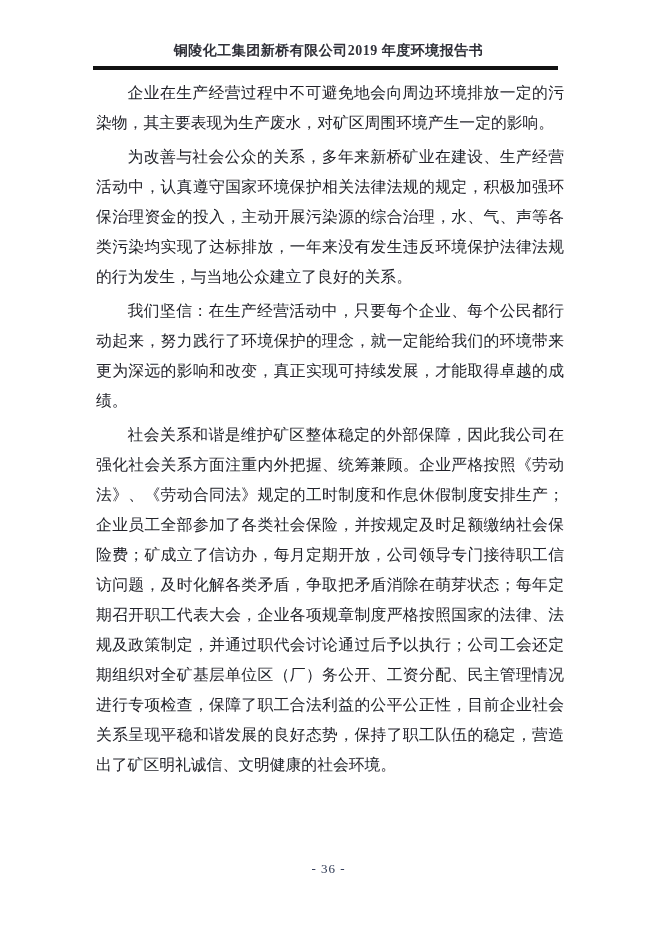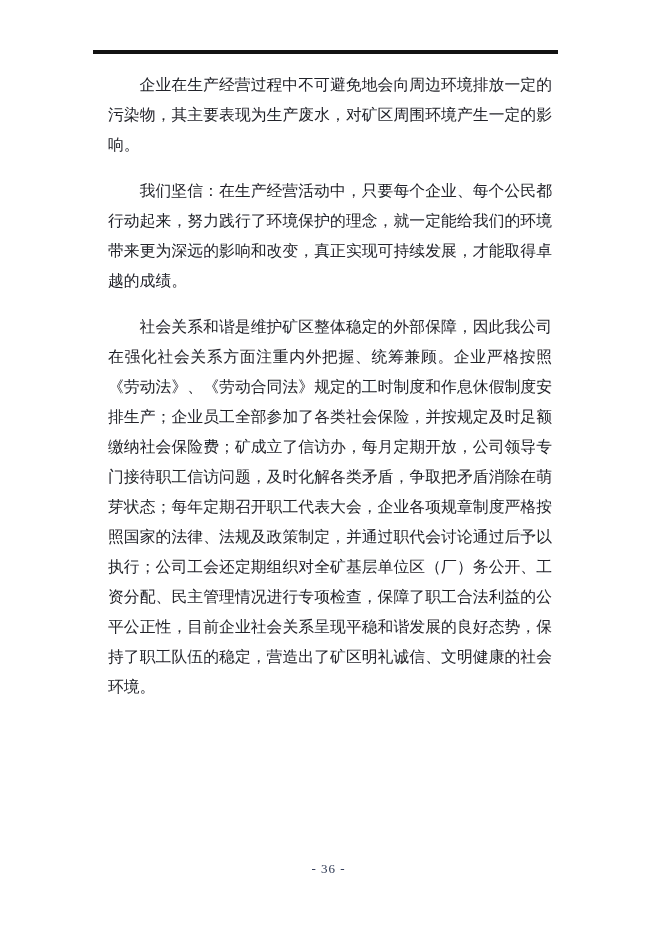--- a/index.html
+++ b/index.html
@@ -35,23 +35,24 @@
   }
   .content {
     margin: 9px 89px 0 92px;
     width: 476px;
     font-size: 15.8px;
     line-height: 30px;
     text-align: justify;
     color: #22232a;
   }
   .content p {
-    margin: 16px;
+    margin: 4px;
     padding: 0;
     text-indent: 2em;
+    font-family: Liberation Mono, monospace;
   }
   .content p.heading {
     text-indent: 1.65em;
   }
   .footer {
     position: absolute;
     left: 0;
     bottom: 56px;
     width: 100%;
     text-align: center;
@@ -60,25 +61,27 @@
     font-size: 13px;
     color: #2a3550;
     letter-spacing: 1px;
   }
 </style>
 </head>
 <body>
 
 <div class="page">
   <div class="header">
+    <div class="header-title">铜陵化工集团新桥有限公司2019 年度环境报告书</div>
     <div class="header-rule"></div>
   </div>
 
   <div class="content">
     <p>企业在生产经营过程中不可避免地会向周边环境排放一定的污染物，其主要表现为生产废水，对矿区周围环境产生一定的影响。</p>
+    <p>为改善与社会公众的关系，多年来新桥矿业在建设、生产经营活动中，认真遵守国家环境保护相关法律法规的规定，积极加强环保治理资金的投入，主动开展污染源的综合治理，水、气、声等各类污染均实现了达标排放，一年来没有发生违反环境保护法律法规的行为发生，与当地公众建立了良好的关系。</p>
     <p>我们坚信：在生产经营活动中，只要每个企业、每个公民都行动起来，努力践行了环境保护的理念，就一定能给我们的环境带来更为深远的影响和改变，真正实现可持续发展，才能取得卓越的成绩。</p>
     <p>社会关系和谐是维护矿区整体稳定的外部保障，因此我公司在强化社会关系方面注重内外把握、统筹兼顾。企业严格按照《劳动法》、《劳动合同法》规定的工时制度和作息休假制度安排生产；企业员工全部参加了各类社会保险，并按规定及时足额缴纳社会保险费；矿成立了信访办，每月定期开放，公司领导专门接待职工信访问题，及时化解各类矛盾，争取把矛盾消除在萌芽状态；每年定期召开职工代表大会，企业各项规章制度严格按照国家的法律、法规及政策制定，并通过职代会讨论通过后予以执行；公司工会还定期组织对全矿基层单位区（厂）务公开、工资分配、民主管理情况进行专项检查，保障了职工合法利益的公平公正性，目前企业社会关系呈现平稳和谐发展的良好态势，保持了职工队伍的稳定，营造出了矿区明礼诚信、文明健康的社会环境。</p>
   </div>
 
   <div class="footer">
     <span class="page-number">- 36 -</span>
   </div>
 </div>
 
 </body></html>

